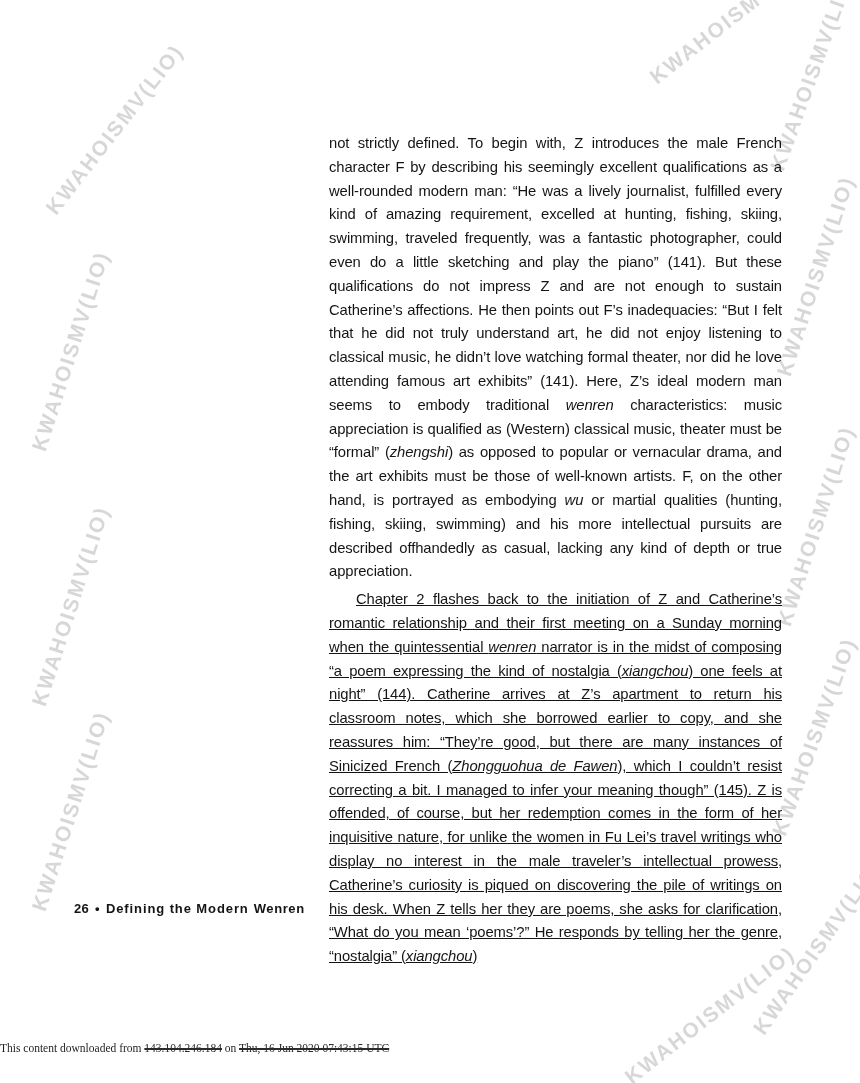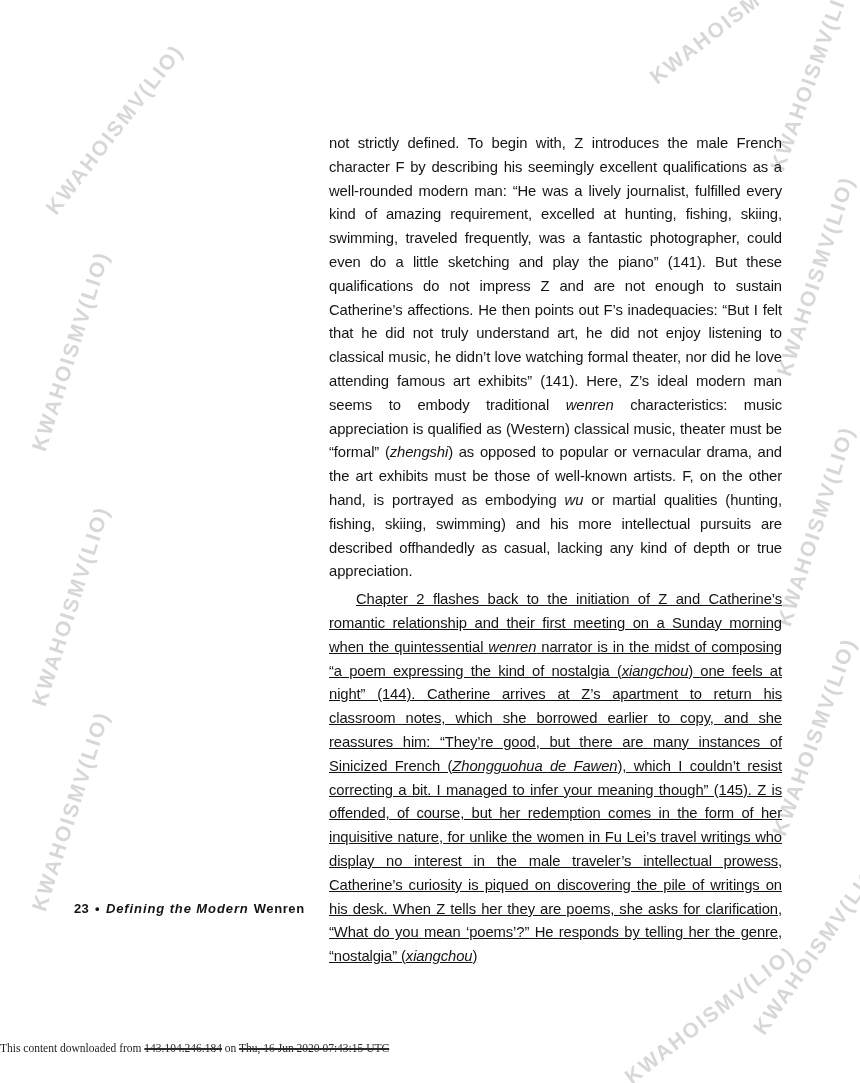--- a/index.html
+++ b/index.html
@@ -72,21 +72,20 @@
     font-size: 13px;
     font-weight: bold;
     color: #141414;
     letter-spacing: 0.3px;
     white-space: nowrap;
   }
   .runfoot .bullet {
     margin: 0 6px;
   }
   .runfoot .title-italic {
-    font-style: italic;
     letter-spacing: 0.9px;
     margin-top: 19px;
   }
   .runfoot .title-roman {
     margin-left: 5px;
     letter-spacing: 0.6px;
   }
 
   
   .jfoot {
@@ -122,20 +121,20 @@
   <div class="wm wm9">KWAHOISMV(LIO)</div>
   <div class="wm wm10">KWAHOISMV(LIO)</div>
   <div class="wm wm11">KWAHOISMV(LIO)</div>
 
   <div class="text-block">
       <p class="para"><span>not strictly defined. To begin with, Z introduces the male French character F by describing his seemingly excellent qualifications as a well-rounded modern man: “He was a lively journalist, fulfilled every kind of amazing requirement, excelled at hunting, fishing, skiing, swimming, traveled frequently, was a fantastic photographer, could even do a little sketching and play the piano” (141). But these qualifications do not impress Z and are not enough to sustain Catherine’s affections. He then points out F’s inadequacies: “But I felt that he did not truly understand art, he did not enjoy listening to classical music, he didn’t love watching formal theater, nor did he love attending famous art exhibits” (141). Here, Z’s ideal modern man seems to embody traditional </span><span class="it">wenren</span><span> characteristics: music appreciation is qualified as (Western) classical music, theater must be “formal” (</span><span class="it">zhengshi</span><span>) as opposed to popular or vernacular drama, and the art exhibits must be those of well-known artists. F, on the other hand, is portrayed as embodying </span><span class="it">wu</span><span> or martial qualities (hunting, fishing, skiing, swimming) and his more intellectual pursuits are described offhandedly as casual, lacking any kind of depth or true appreciation.</span></p>
       <p class="para indent"><span>Chapter 2 flashes back to the initiation of Z and Catherine’s romantic relationship and their first meeting on a Sunday morning when the quintessential </span><span class="it">wenren</span><span> narrator is in the midst of composing “a poem expressing the kind of nostalgia (</span><span class="it">xiangchou</span><span>) one feels at night” (144). Catherine arrives at Z’s apartment to return his classroom notes, which she borrowed earlier to copy, and she reassures him: “They’re good, but there are many instances of Sinicized French (</span><span class="it">Zhongguohua de Fawen</span><span>), which I couldn’t resist correcting a bit. I managed to infer your meaning though” (145). Z is offended, of course, but her redemption comes in the form of her inquisitive nature, for unlike the women in Fu Lei’s travel writings who display no interest in the male traveler’s intellectual prowess, Catherine’s curiosity is piqued on discovering the pile of writings on his desk. When Z tells her they are poems, she asks for clarification, “What do you mean ‘poems’?” He responds by telling her the genre, “nostalgia” (</span><span class="it">xiangchou</span><span>)</span></p>
     </div>
 
   <div class="runfoot">
-    <span>23</span><span class="bullet">•</span><span class="title-italic">Defining the Modern</span><span class="title-roman">Wenren</span>
+    <span>26</span><span class="bullet">•</span><span class="title-italic">Defining the Modern</span><span class="title-roman">Wenren</span>
   </div>
 
   <div class="jfoot jfoot-line1">
     <span>This content downloaded from </span><span class="redacted">143.104.246.184</span><span> on </span><span class="redacted">Thu, 16 Jun 2020 07:43:15 UTC</span>
   </div>
 
 </div>
 
 </body></html>

